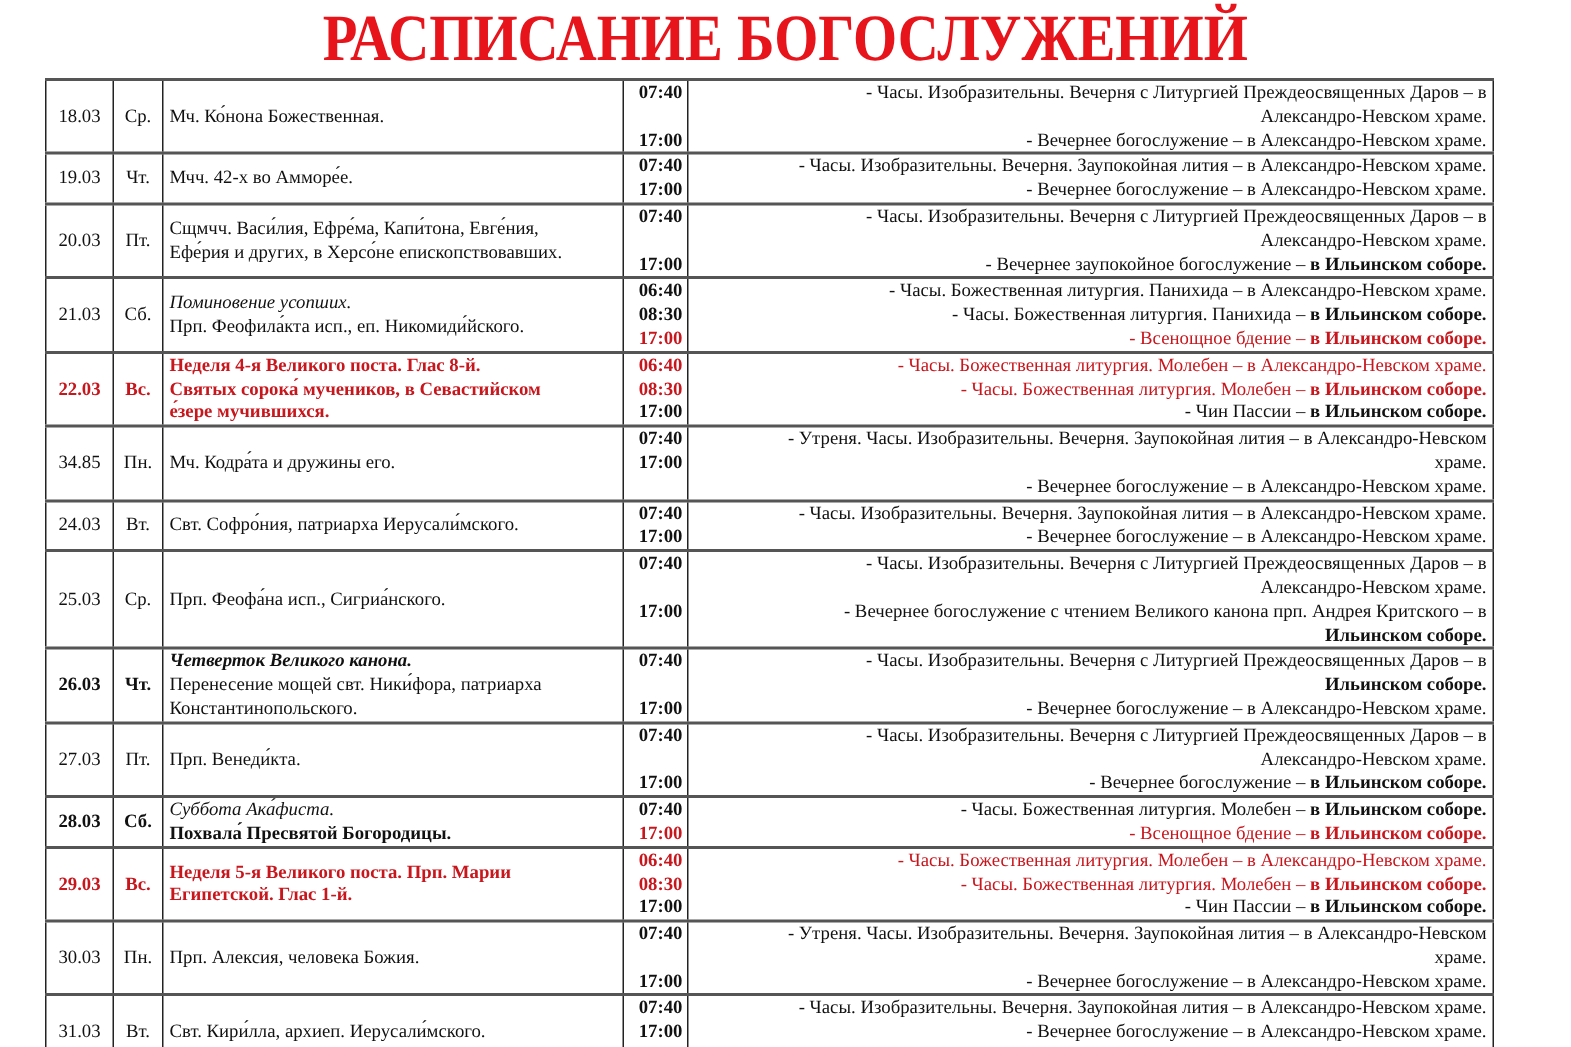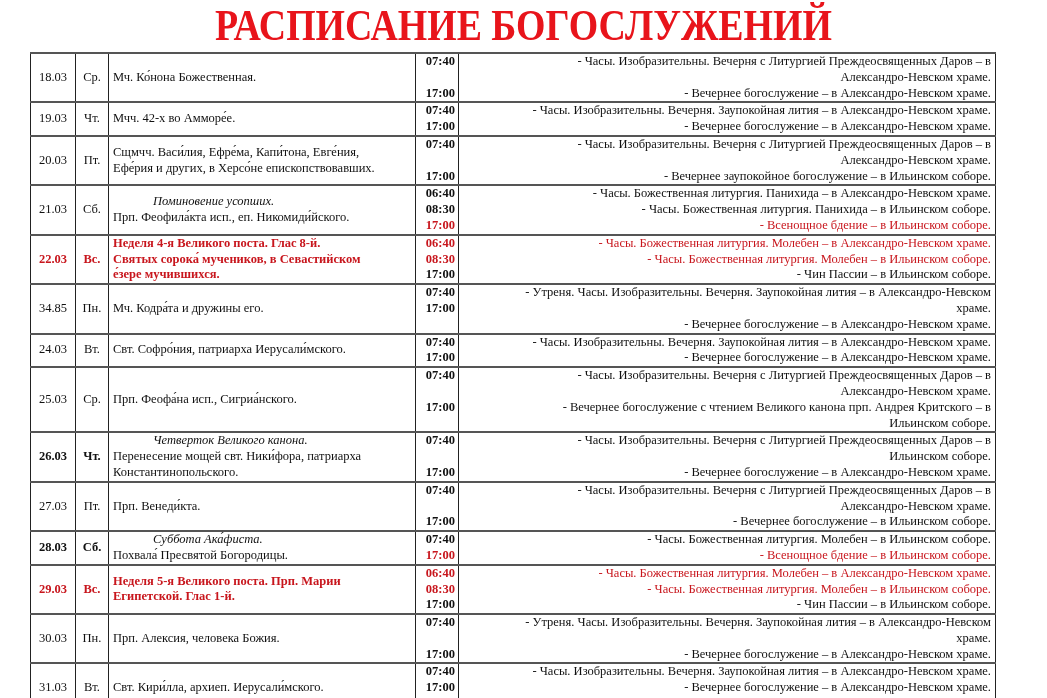--- a/index.html
+++ b/index.html
@@ -9,22 +9,22 @@
   td { border:1px solid #222; vertical-align:middle; padding:0 4px; }
   tr.row { border-top:2px solid #555; }
   col.c-date { width:45px; } col.c-day { width:33px; } col.c-saint { width:307px; } col.c-time { width:43px; } col.c-svc { width:537px; }
   td.date, td.day { text-align:center; }
   td.time { text-align:right; padding:0 3px 0 0; vertical-align:top;font-weight:bold; }
   td.svc { vertical-align:top; padding-left:5px;text-align:right; }
   .tline { display:block; height:15.8px; }
   .sline { display:block; }
   .red { color:#c8161d; }
   .bold { font-weight:bold; }
-  .it { font-style:italic;margin-left:40px; }
-  .b { font-weight:normal; }
+  .it { font-style:italic; }
+  .b { font-weight:bold; }
 </style>
 </head>
 <body>
 
 <div class="title">РАСПИСАНИЕ БОГОСЛУЖЕНИЙ</div>
 
 <table>
   <colgroup>
       <col class="c-date">
       <col class="c-day">

